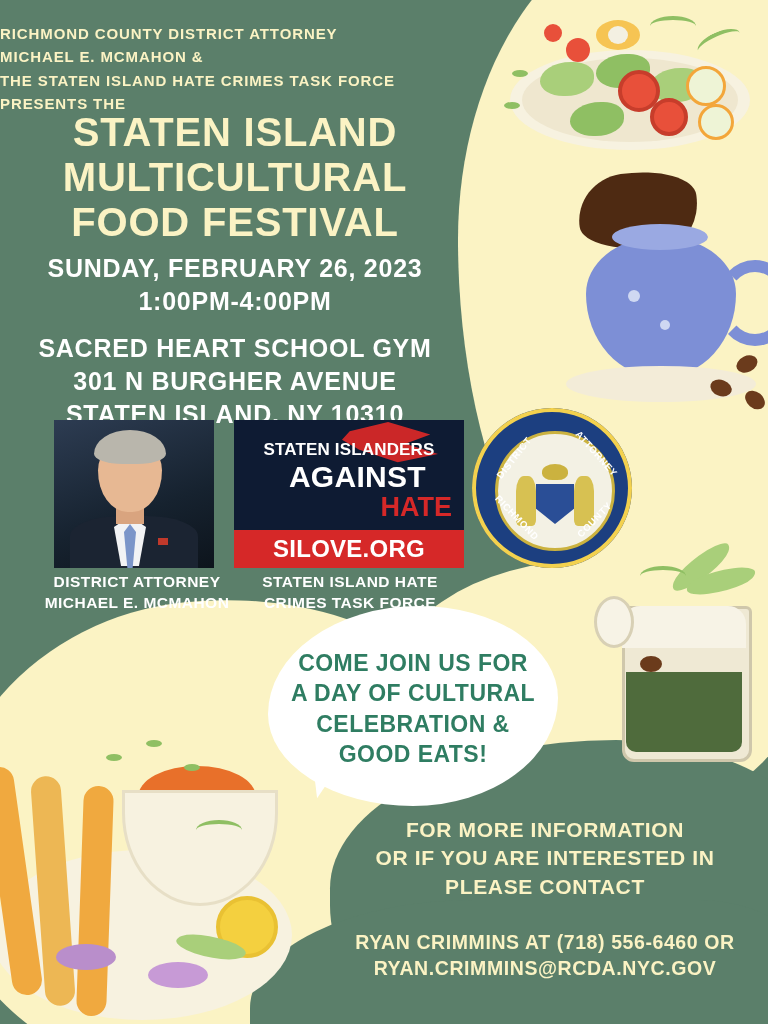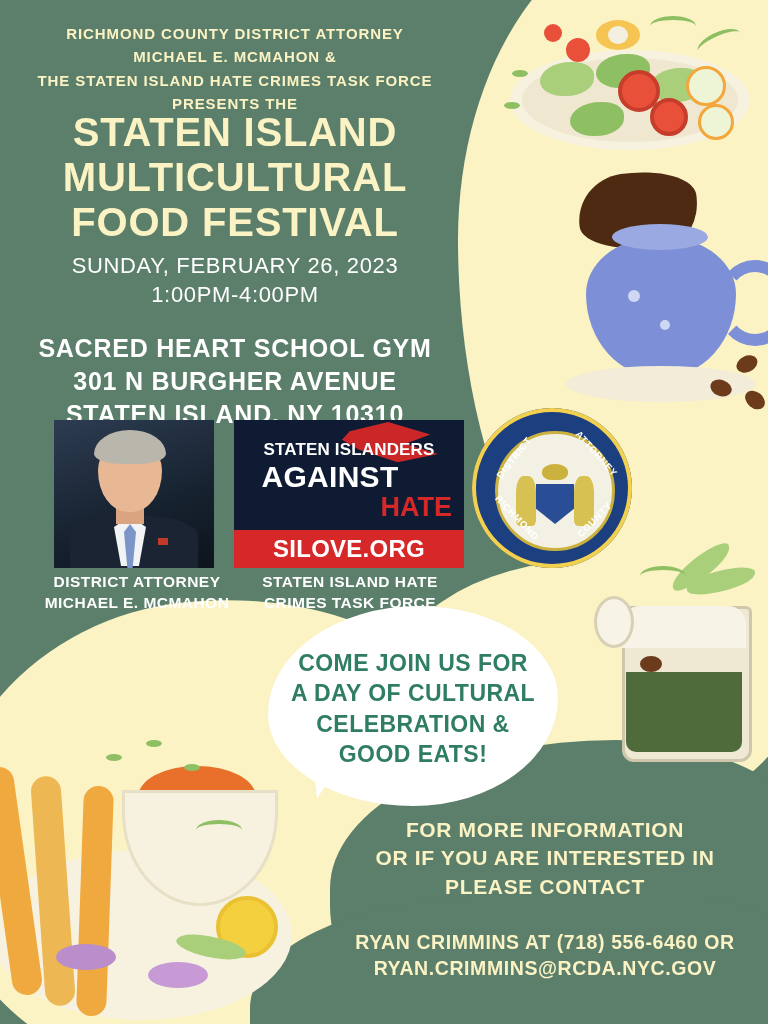--- a/index.html
+++ b/index.html
@@ -68,21 +68,21 @@
     background: #5b7f6a;
     border-radius: 40% 20% 0 0 / 60% 40% 0 0;
   }
 
   
   .header-block {
     position: absolute;
     left: 0;
     top: 22px;
     width: 470px;
-    text-align: center;
+    text-align: left;
     color: #fbf3c4;
   }
   .header-line {
     font-weight: bold;
     letter-spacing: 0.06em;
     font-size: 15px;
     line-height: 1.55;
     text-transform: uppercase;
   }
 
@@ -104,22 +104,22 @@
 
   .datetime-block {
     position: absolute;
     left: 0;
     top: 252px;
     width: 470px;
     text-align: center;
     color: #ffffff;
   }
   .datetime-line {
-    font-size: 22px;
-    font-weight: normal;
+    font-size: 25px;
+    font-weight: bold;
     letter-spacing: 0.03em;
     line-height: 1.3;
     text-transform: uppercase;
   }
 
   .venue-block {
     position: absolute;
     left: 0;
     top: 332px;
     width: 470px;
@@ -248,21 +248,21 @@
     color: #ffffff;
     font-size: 17px;
     font-weight: bold;
     letter-spacing: 0.01em;
   }
   .sih-line2 {
     position: absolute;
     left: 0;
     top: 40px;
     width: 192px;
-    text-align: center;
+    text-align: right;
     color: #ffffff;
     font-size: 30px;
     font-weight: bold;
     letter-spacing: 0.01em;
   }
   .sih-line3 {
     position: absolute;
     left: 0;
     top: 72px;
     width: 218px;

